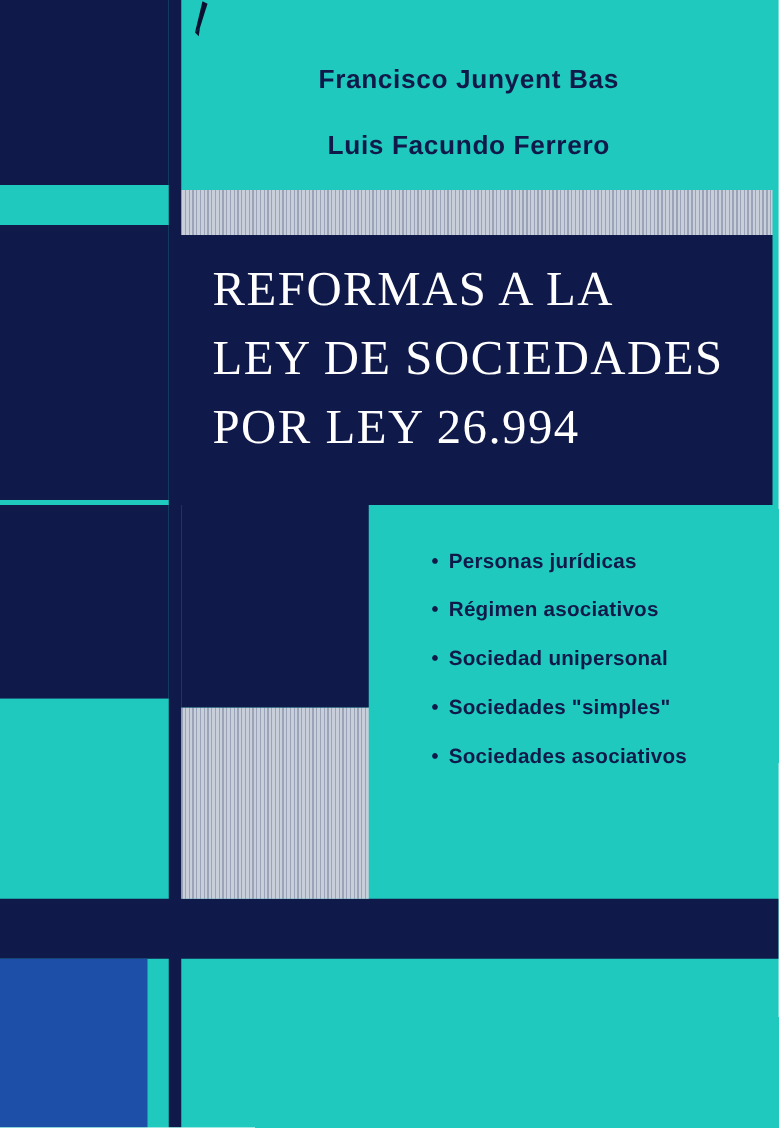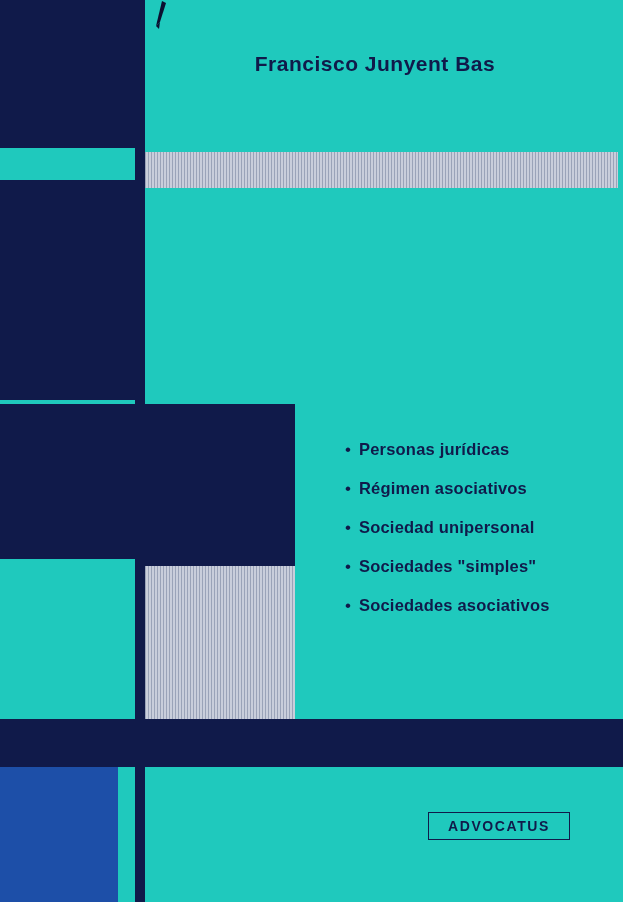--- a/index.html
+++ b/index.html
@@ -153,22 +153,28 @@
 
   <div class="block navy" style="left:145px; top:404px; width:150px; height:162px;"></div>
 
   <svg class="pen" viewBox="0 0 26 30">
     <path d="M16 1 L10 26 L14 22 L20 3 Z" fill="#0b1030"></path>
     <path d="M10 26 L13 29 L14 22 Z" fill="#0b1030"></path>
   </svg>
 
   <div class="authors">
     <div>Francisco Junyent Bas</div>
+    <div>Luis Facundo Ferrero</div>
   </div>
 
+  <div class="title-panel">
+    <div class="line l1">REFORMAS A LA</div>
+    <div class="line l2">LEY DE SOCIEDADES</div>
+    <div class="line l3">POR LEY 26.994</div>
+  </div>
 
   <div class="bullets">
     <div class="bullet-row">
       <span class="bullet-dot">•</span>
       <span class="bullet-text">Personas jurídicas</span>
     </div>
     <div class="bullet-row">
       <span class="bullet-dot">•</span>
       <span class="bullet-text">Régimen asociativos</span>
     </div>
@@ -179,17 +185,14 @@
     <div class="bullet-row">
       <span class="bullet-dot">•</span>
       <span class="bullet-text">Sociedades "simples"</span>
     </div>
     <div class="bullet-row">
       <span class="bullet-dot">•</span>
       <span class="bullet-text">Sociedades asociativos</span>
     </div>
   </div>
 
-  <div class="publisher">
-    <span>ADVOCATUS</span>
-  </div>
 
 </div>
 
 </body></html>

